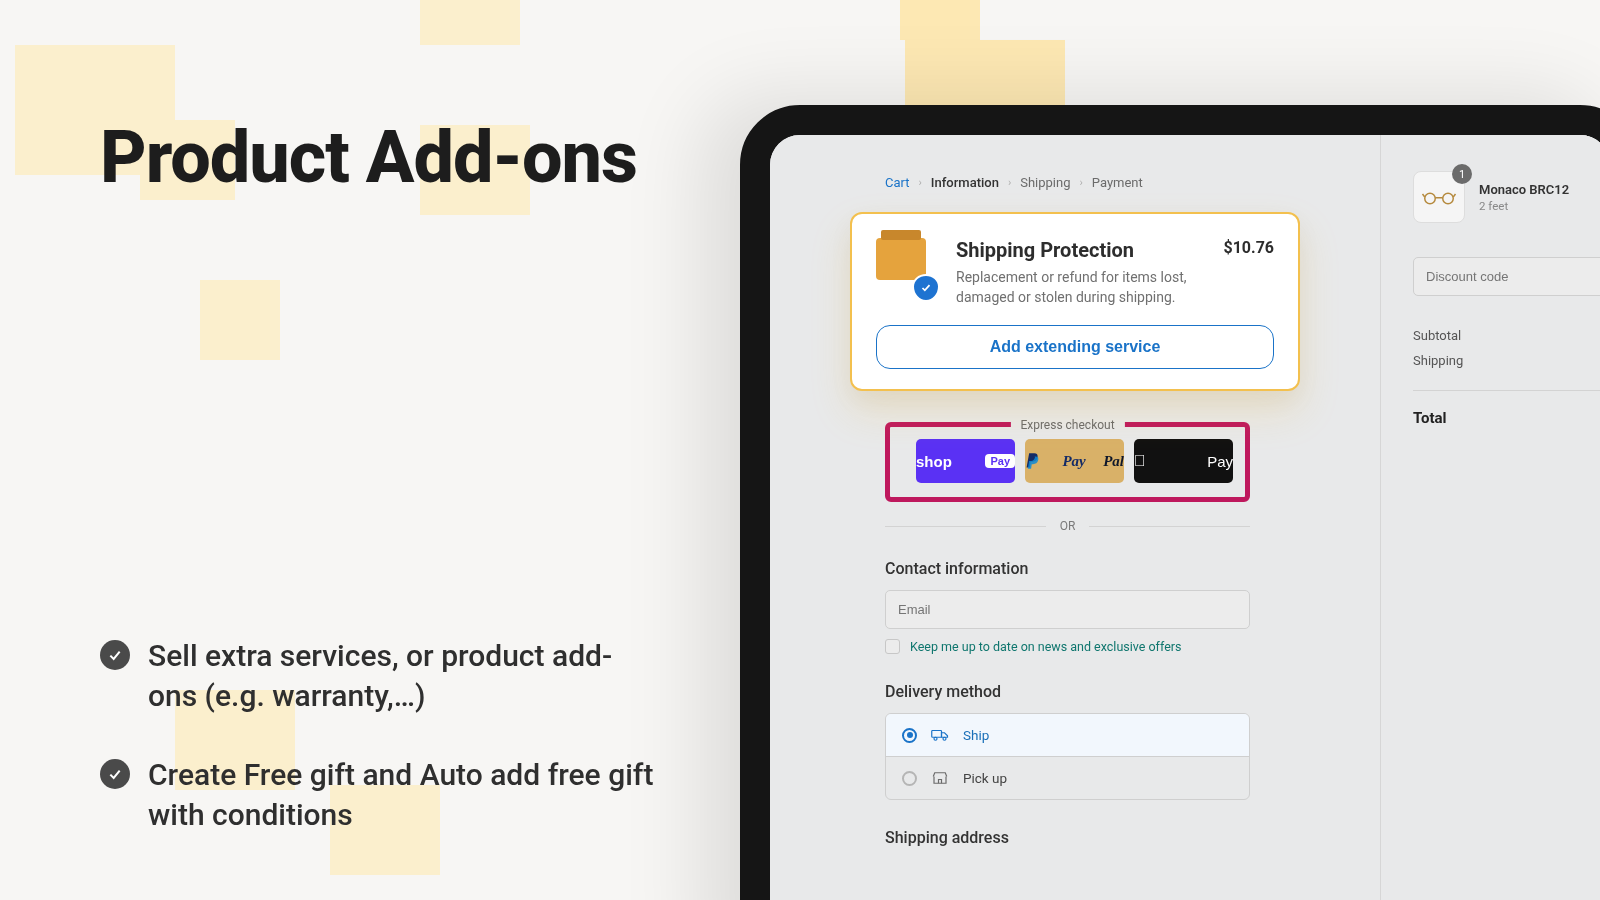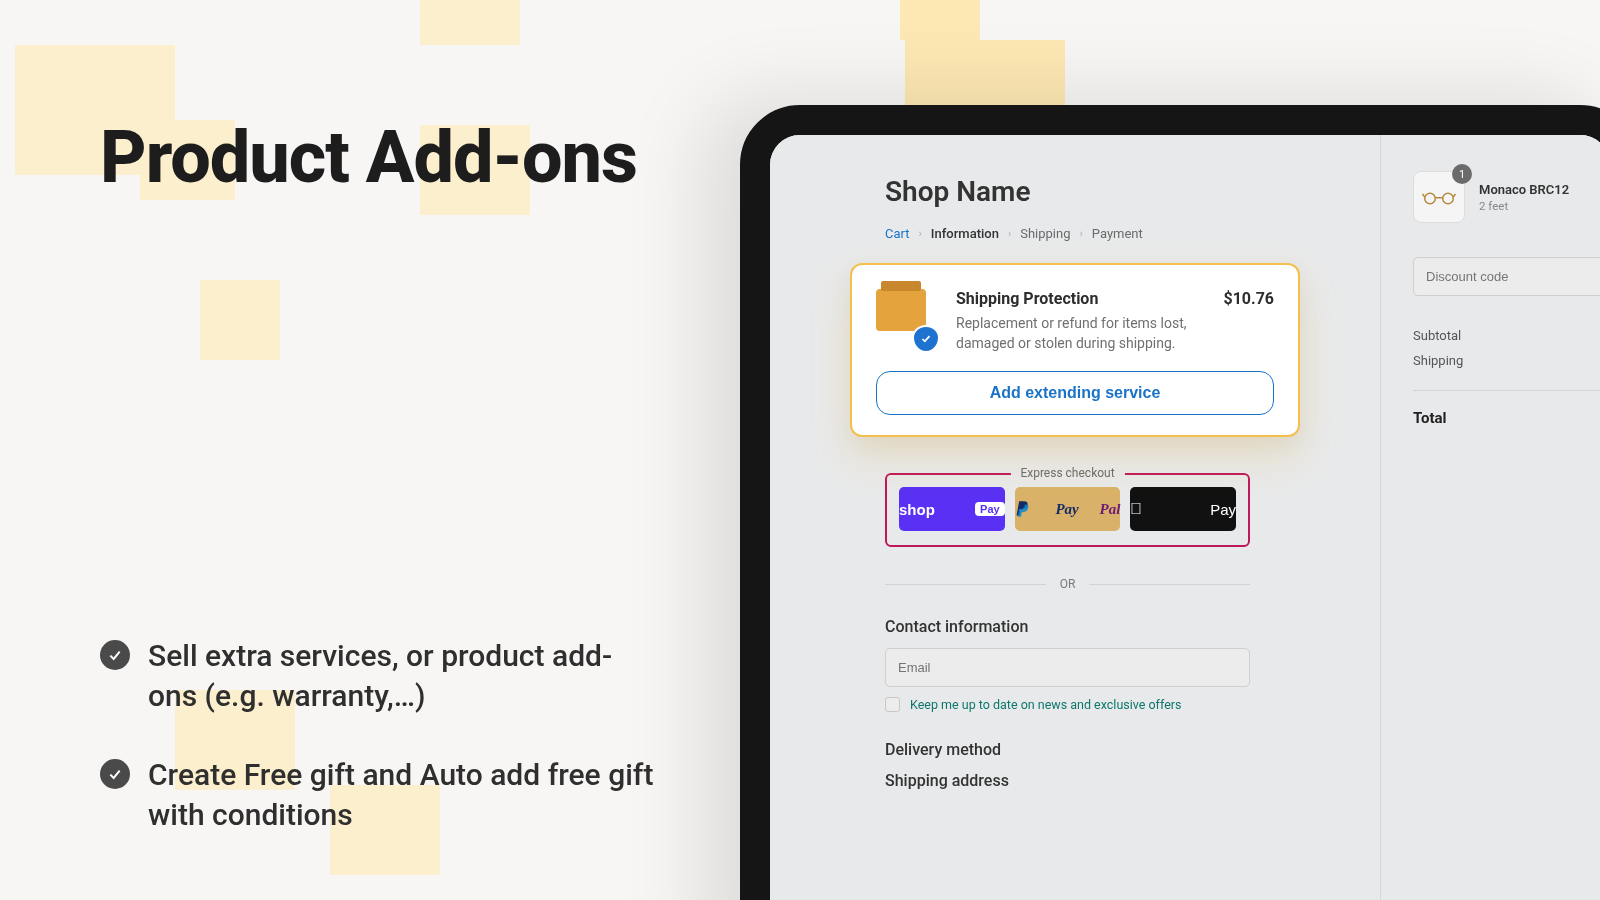--- a/index.html
+++ b/index.html
@@ -138,64 +138,64 @@
   .addon-box { width: 50px; height: 42px; background: #e5a33d; border-radius: 4px; position: relative; }
   .addon-box::before { content:""; position:absolute; left:5px; top:-8px; width:40px; height:10px; background:#c8872c; border-radius:2px; }
   .addon-shield {
     position: absolute; right: -6px; bottom: -6px;
     width: 28px; height: 28px; background: #1e73d1; border-radius: 50% 50% 50% 50% / 45% 45% 55% 55%;
     display:flex; align-items:center; justify-content:center;
     border: 2px solid #fff;
   }
   .addon-shield svg { width:14px; height:14px; stroke:#fff; fill:none; stroke-width:3; }
   .addon-text { flex: 1; }
-  .addon-title { font-size: 16px; font-weight: 700; color: #2d2d2d; margin-bottom:6px; }
+  .addon-title { font-size: 20px; font-weight: 700; color: #2d2d2d; margin-bottom:6px; }
   .addon-desc { font-size: 14px; color: #707070; line-height:1.4; }
   .addon-price { font-size: 16px; font-weight: 700; color: #2d2d2d; }
   .addon-btn {
     width: 100%;
     border: 1.5px solid #1a73c8;
     background: #fff;
     color: #1a73c8;
     border-radius: 14px;
     padding: 12px;
     font-size: 16px;
     font-weight: 600;
     text-align:center;
     cursor: pointer;
   }
 
   
   .card-spacer { height: 210px; }
 
   .express-box {
-    border: 2px solid #be185d;
+    border: 5px solid #be185d;
     border-radius: 6px;
-    padding: 12px 12px 14px 12px;
+    padding: 12px 12px 14px 26px;
     position: relative;
-    margin-bottom: 30px;
+    margin-bottom: 17px;
   }
   .express-label {
     position: absolute;
     top: -9px; left: 50%; transform: translateX(-50%);
     background: #e8e9ea;
     padding: 0 10px;
     font-size: 12px; color: #6b6b6b;
   }
   .express-row { display: flex; gap: 10px; }
   .pay-btn {
     flex: 1; height: 44px; border-radius: 5px;
     display:flex; align-items:center; justify-content:space-between;
     font-weight: 700; font-size: 15px; cursor:pointer;
     border:none;
   }
   .pay-shop { background: #5a31f4; color: #fff; }
   .pay-shop .pill { background:#fff; color:#5a31f4; border-radius:4px; padding:1px 5px; font-size:11px; margin-left:4px;}
   .pay-pp { background: #d9b168; color: #142b66; font-style: italic; font-family: Georgia, serif; }
-  .pay-pp .p1{color:#142b66;} .pay-pp .p2{color:#701a75; }
+  .pay-pp .p1{color:#142b66;} .pay-pp .p2{color:#0f172a; }
   .pay-apple { background: #111; color: #fff; font-weight:500; }
   .pay-apple .applelogo { font-size:16px; margin-right:2px;}
 
   .or-row { display:flex; align-items:center; gap:14px; margin-bottom:26px; }
   .or-row hr { flex:1; border:none; border-top:1px solid #d3d3d3; }
   .or-row span { font-size:12px; color:#7a7a7a; }
 
   .section-title { font-size:16px; font-weight:500; color:#333; margin-bottom:12px; }
   .input {
     width:100%; border:1px solid #cfcfcf; border-radius:5px;
@@ -267,21 +267,20 @@
           </svg>
       </div>
       <div class="bullet-text">Create Free gift and Auto add free gift with conditions</div>
     </div>
   </div>
 </div>
 
 <div class="tablet">
   <div class="screen">
     <div class="main-col">
-      <div class="shop-name">Shop Name</div>
 
       <div class="crumbs">
         <span class="link">Cart</span>
         <span class="sep">›</span>
         <span class="active">Information</span>
         <span class="sep">›</span>
         <span>Shipping</span>
         <span class="sep">›</span>
         <span>Payment</span>
       </div>
@@ -337,20 +336,45 @@
       </div>
 
       <div class="section-title">Contact information</div>
       <input class="input" placeholder="Email" style="">
       <div class="checkbox-row">
         <div class="cb"></div>
         <span>Keep me up to date on news and exclusive offers</span>
       </div>
 
       <div class="section-title">Delivery method</div>
+      <div class="delivery-box">
+        <div class="delivery-opt sel">
+          <div class="radio on"></div>
+          <div class="small-icon">
+            <svg viewBox="0 0 24 16" fill="none" stroke="#1a73c8" stroke-width="1.6">
+                <rect x="1" y="2" width="13" height="9" rx="1"></rect>
+                <path d="M14 5h4l4 4v2h-8z"></path>
+                <circle cx="6" cy="13" r="2"></circle>
+                <circle cx="18" cy="13" r="2"></circle>
+              </svg>
+          </div>
+          <span style="color:#1a6fb8">Ship</span>
+        </div>
+        <div class="delivery-opt">
+          <div class="radio"></div>
+          <div class="small-icon">
+            <svg viewBox="0 0 24 18" fill="none" stroke="#6b6b6b" stroke-width="1.6">
+                <path d="M3 7l2-5h14l2 5"></path>
+                <path d="M4 7v9h16V7"></path>
+                <path d="M10 16v-5h4v5"></path>
+              </svg>
+          </div>
+          <span>Pick up</span>
+        </div>
+      </div>
 
       <div class="section-title">Shipping address</div>
     </div>
 
     <div class="side-col">
       <div class="cart-item">
         <div class="thumb">
           <div class="badge">1</div>
           <svg viewBox="0 0 48 20">
               <g stroke="#b58a3e" stroke-width="2" fill="none">

